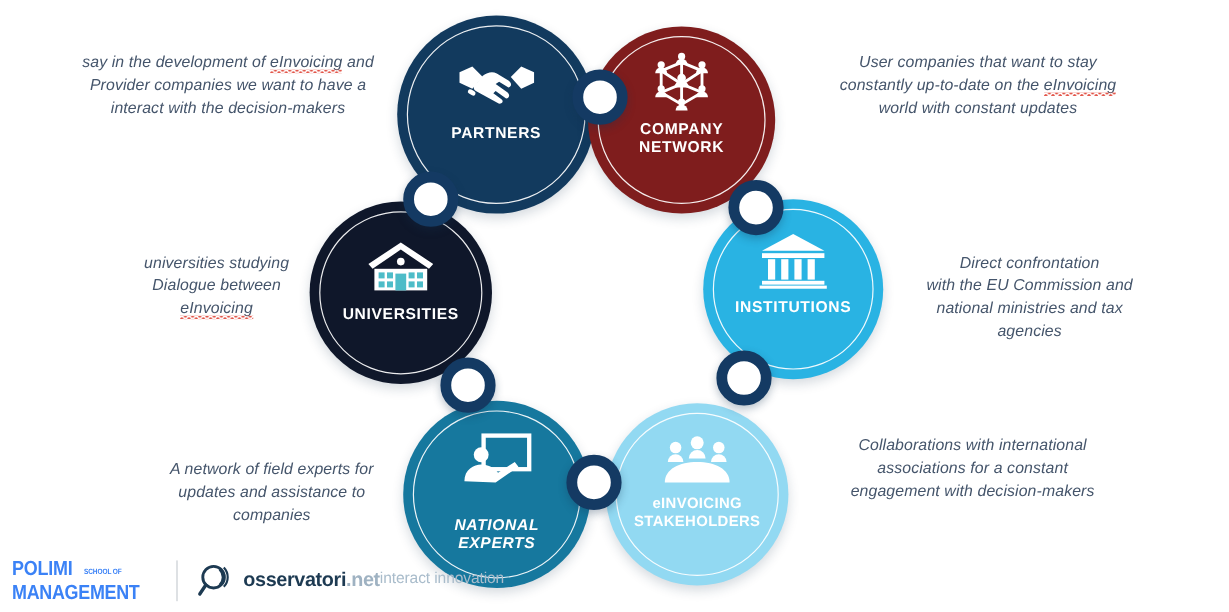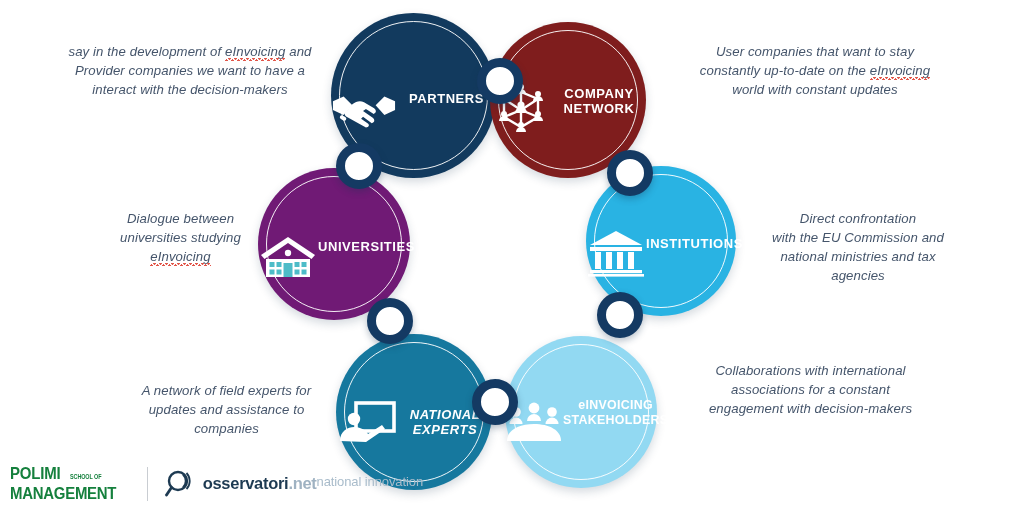--- a/index.html
+++ b/index.html
@@ -38,21 +38,21 @@
     background-size:6px 3px;
     background-repeat:repeat-x;
   }
 
   
   .node{
     position:absolute;
     border-radius:50%;
     box-sizing:border-box;
     display:flex;
-    flex-direction:row;
+    flex-direction:column;
     align-items:center;
     justify-content:flex-start;
     box-shadow:0 4px 10px rgba(20,50,80,.18);
   }
   .node .ring{
     position:absolute;
     left:8px;top:8px;right:8px;bottom:8px;
     border-radius:50%;
     border:1.6px solid rgba(255,255,255,.92);
     pointer-events:none;
@@ -91,21 +91,21 @@
 
   
   #footer{
     position:absolute;
     left:10px;bottom:8px;
     display:flex;align-items:center;gap:16px;
   }
   .polimi{
     display:flex;flex-direction:column;
     line-height:1;
-    color:#15803d;
+    color:#3b82f6;
   }
   .polimi .l1{
     display:flex;align-items:flex-end;gap:3px;
   }
   .polimi .big{
     font-family:"Liberation Sans Narrow","Liberation Sans",sans-serif;
     font-weight:bold;font-size:17px;letter-spacing:-.2px;
     transform:scaleX(.88);transform-origin:left bottom;
   }
   .polimi .sm{
@@ -139,22 +139,22 @@
     <div>interact with the decision-makers</div>
   </div>
 
   <div class="desc" style="left:660px;top:42px;width:310px;">
     <div>User companies that want to stay</div>
     <div>constantly up-to-date on the <span class="sp">eInvoicing</span></div>
     <div>world with constant updates</div>
   </div>
 
   <div class="desc" style="left:93px;top:209px;width:175px;">
+    <div>universities studying</div>
     <div>Dialogue between</div>
-    <div>universities studying</div>
     <div><span class="sp">eInvoicing</span></div>
   </div>
 
   <div class="desc" style="left:758px;top:209px;width:200px;">
     <div>Direct confrontation</div>
     <div>with the EU Commission and</div>
     <div>national ministries and tax</div>
     <div>agencies</div>
   </div>
 
@@ -163,21 +163,21 @@
     <div>updates and assistance to</div>
     <div>companies</div>
   </div>
 
   <div class="desc" style="left:683px;top:361px;width:255px;font-style:italic;">
     <div>Collaborations with international</div>
     <div>associations for a constant</div>
     <div>engagement with decision-makers</div>
   </div>
 
-  <div class="node" style="left:258px;top:168px;width:152px;height:152px;background:#701a75;">
+  <div class="node" style="left:258px;top:168px;width:152px;height:152px;background:#0f172a;">
     <span class="ring"></span>
     <span class="glyph">
       <svg width="60" height="46" viewBox="0 0 60 46" fill="#fff">
         <path d="M30 2 L57 20 L53.5 24 L30 8 L6.5 24 L3 20 Z"></path>
         <circle cx="30" cy="18" r="3.2"></circle>
         <rect x="8" y="24" width="44" height="18"></rect>
         <rect x="25.5" y="28" width="9" height="14" fill="#4DBCC8"></rect>
         <rect x="11.5" y="27" width="5" height="5" fill="#4DBCC8"></rect>
         <rect x="18.5" y="27" width="5" height="5" fill="#4DBCC8"></rect>
         <rect x="36.5" y="27" width="5" height="5" fill="#4DBCC8"></rect>
@@ -324,18 +324,18 @@
       <span class="mark">
         <svg width="32" height="32" viewBox="0 0 32 32" fill="none">
           <circle cx="14" cy="13" r="9" stroke="#1d3a52" stroke-width="2.4"></circle>
           <path d="M7.5 19.5 L2.5 27" stroke="#1d3a52" stroke-width="2.8" stroke-linecap="round"></path>
           <path d="M19 6.5 a9 9 0 0 1 0 13" stroke="#1d3a52" stroke-width="2" fill="none"></path>
           <path d="M22.5 5 a11.5 11.5 0 0 1 0 16" stroke="#1d3a52" stroke-width="1.8" fill="none"></path>
         </svg>
       </span>
       <span class="words">
         <span class="w1"><span>osservatori</span><span class="net">.net</span></span>
-        <span class="w2">national innovation</span>
+        <span class="w2">interact innovation</span>
       </span>
     </div>
   </div>
 
 </div>
 
 </body></html>

